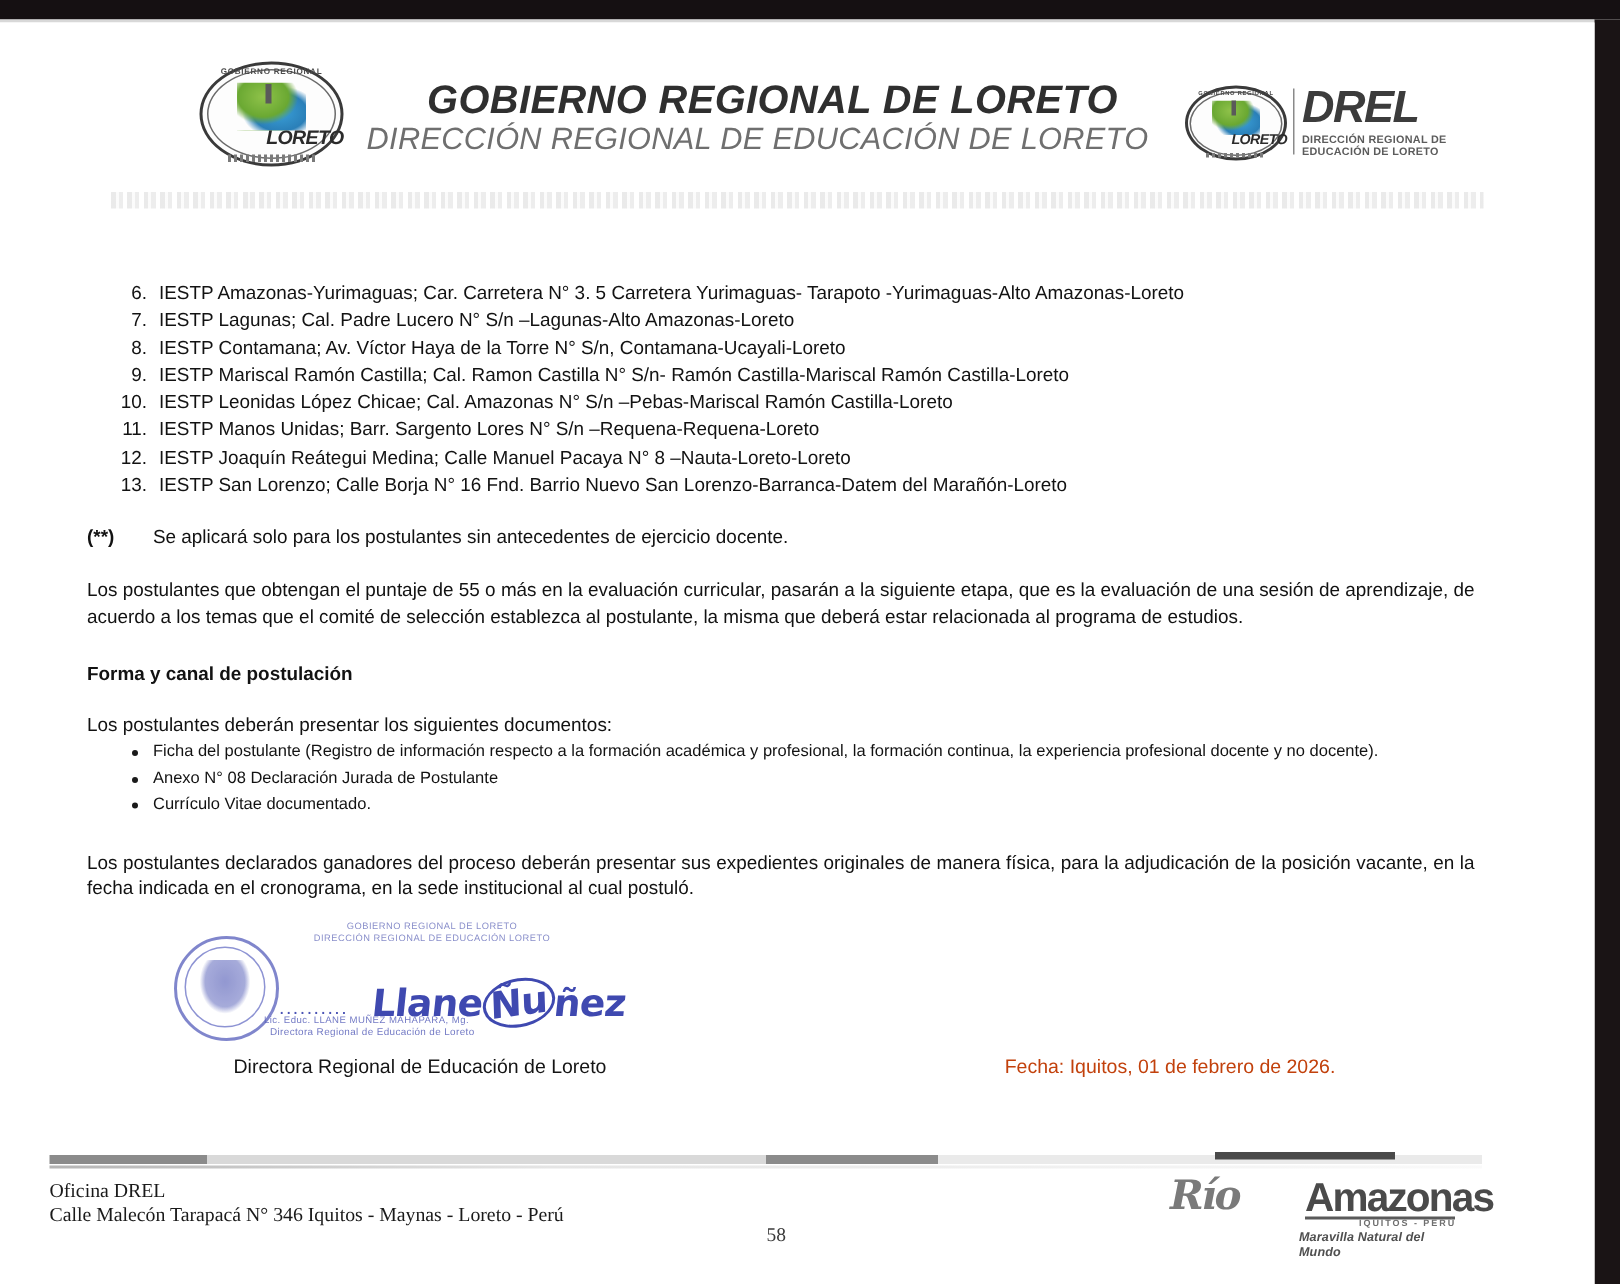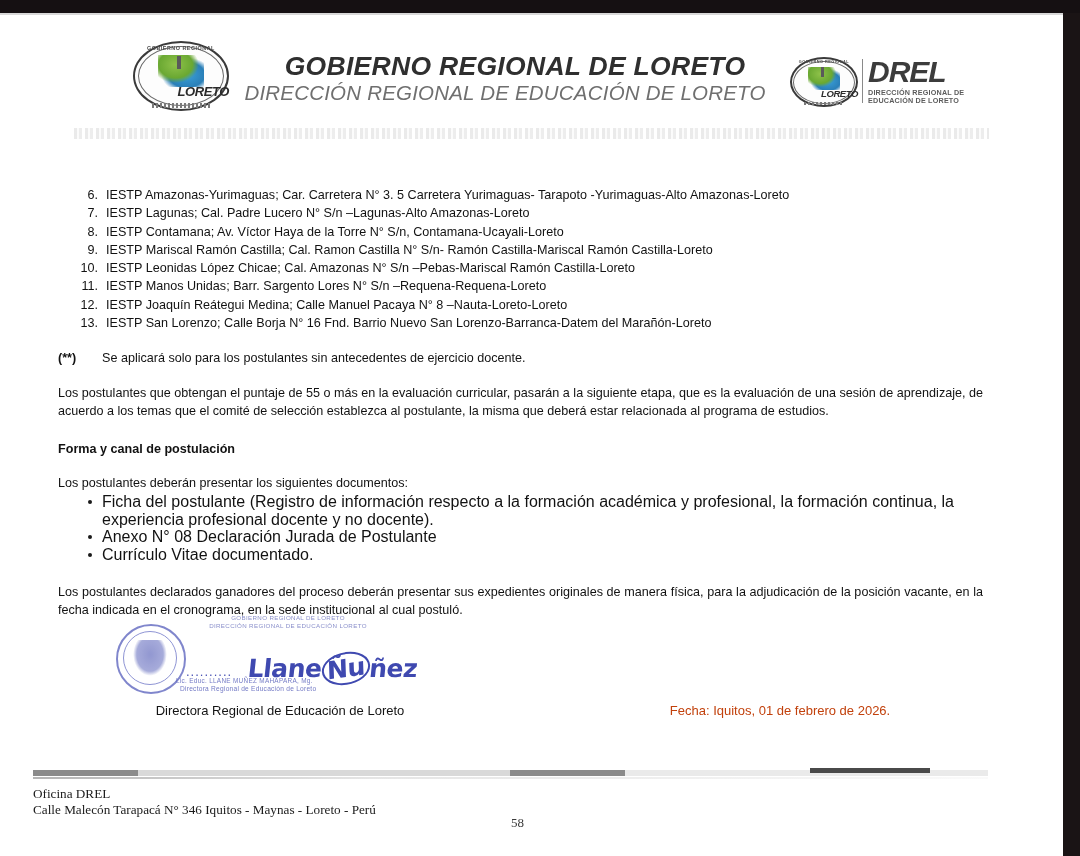--- a/index.html
+++ b/index.html
@@ -248,21 +248,21 @@
 
   ul.doc-list {
     margin: 1px 0 0 0;
     padding: 0 0 0 30px;
     list-style: none;
   }
   ul.doc-list li {
     position: relative;
     padding-left: 14px;
     line-height: 17.5px;
-    font-size: 16px;
+    font-size: 11px;
   }
   ul.doc-list li:before {
     content: "";
     position: absolute;
     left: 0; top: 7px;
     width: 4px; height: 4px;
     background: #1a1a1a;
     border-radius: 50%;
   }
 
@@ -559,15 +559,22 @@
 
   <div class="footer-rule"></div>
   <div class="footer-rule2"></div>
 
   <div class="footer-addr">
     <div>Oficina DREL</div>
     <div>Calle Malecón Tarapacá N° 346 Iquitos - Maynas - Loreto - Perú</div>
   </div>
 
   <div class="amz-bar"></div>
+  <div class="amz-logo">
+    <div class="amz-rio">Río</div>
+    <div class="amz-word">Amazonas</div>
+    <div class="amz-underline"></div>
+    <div class="amz-sub1">IQUITOS - PERÚ</div>
+    <div class="amz-sub2">Maravilla Natural del Mundo</div>
+  </div>
 
   <div class="page-num">58</div>
 </div>
 
 </body></html>

